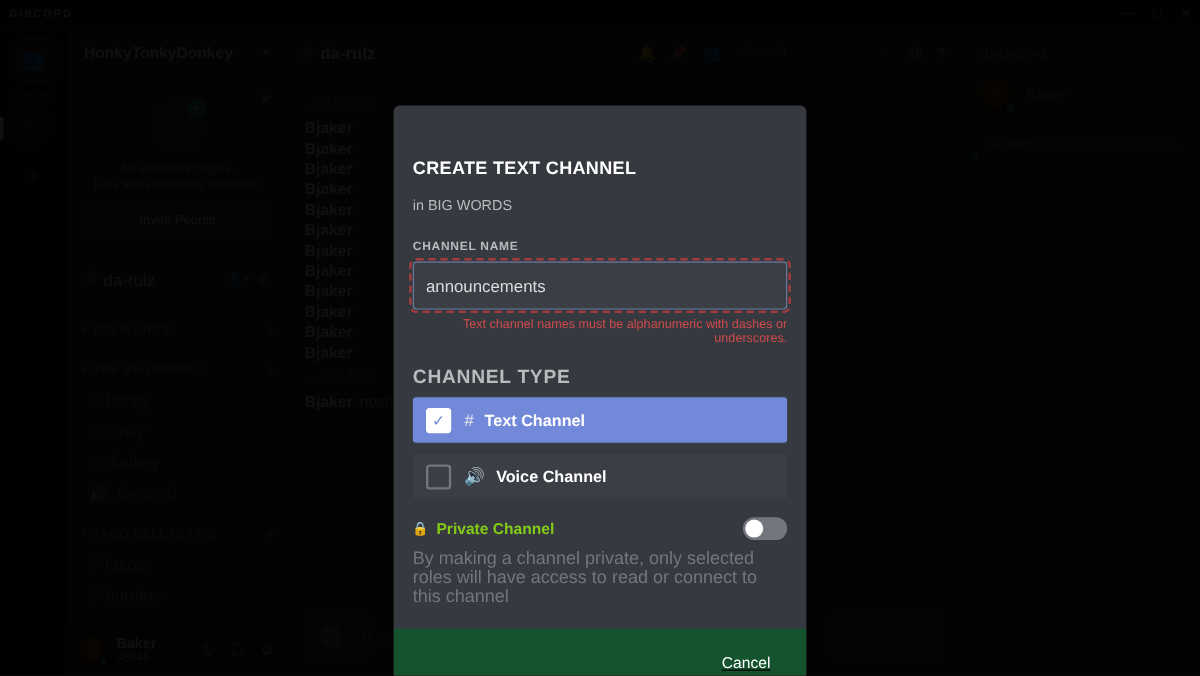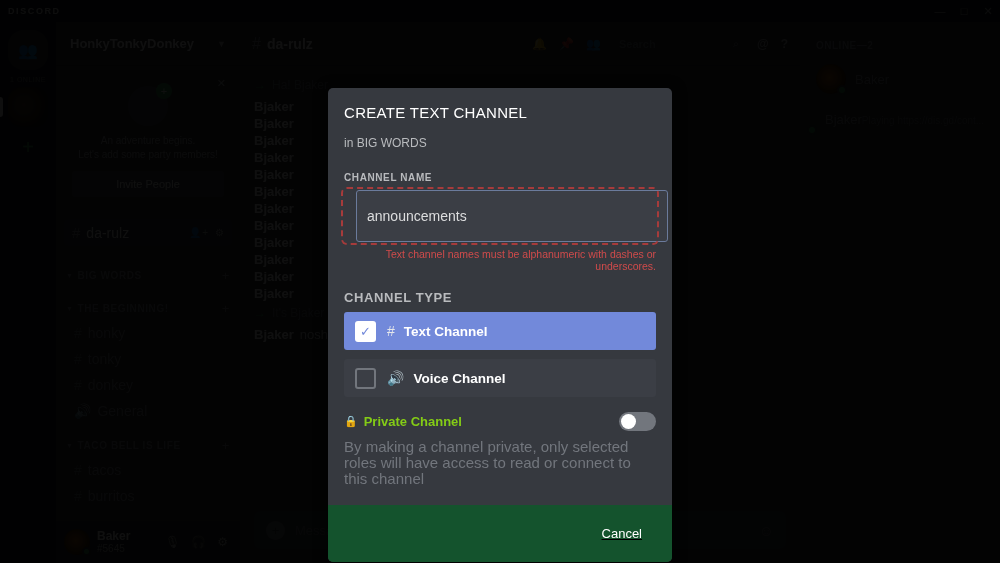--- a/index.html
+++ b/index.html
@@ -157,35 +157,35 @@
 
   
   .scrim { position: absolute; inset: 0; background: rgba(0,0,0,0.62); }
   .modal {
     position: absolute; left: 328px; top: 88px; width: 344px;
     border-radius: 5px; overflow: hidden;
     box-shadow: 0 2px 14px rgba(0,0,0,.6);
     background: #36393f;
   }
   .m-body { padding: 16px 16px 18px; }
-  .m-title { color: #fff; font-size: 15px; font-weight: normal; letter-spacing: .3px; }
+  .m-title { color: #fff; font-size: 15px; font-weight: bold; letter-spacing: .3px; margin-top: 28px; }
   .m-sublabel { color: #b9bbbe; font-size: 12px; margin-top: 15px; }
   .f-label {
     color: #b9bbbe; font-size: 10px; font-weight: bold;
     letter-spacing: .6px; margin: 22px 0 7px;
   }
   .input-wrap { outline: 2px dashed #a63b3b; outline-offset: 1px; border-radius: 3px; }
   .name-input {
-    width: 100%; height: 52px; background: #3b3e45; border: 1px solid #6b7b9c;
+    width: 100%; height: 40px; background: #3b3e45; border: 1px solid #6b7b9c;
     border-radius: 3px; color: #dcddde; font-size: 14px; padding: 0 10px;
-    font-family: "Liberation Sans", sans-serif; outline: none; margin-left: 12px;
+    font-family: "Liberation Sans", sans-serif; outline: none;
   }
   .err { color: #d04b4b; font-size: 10.5px; margin-top: 6px; text-align: right; }
   .type-label {
-    color: #b9bbbe; font-size: 13px; font-weight: bold;
+    color: #b9bbbe; font-size: 16px; font-weight: bold;
     letter-spacing: .6px; margin: 18px 0 7px;
   }
   .type-row {
     display: flex; align-items: center; height: 38px; border-radius: 3px;
     padding: 0 11px; margin-bottom: 9px;
   }
   .type-row.sel { background: #7289da; }
   .type-row.unsel { background: #3b3e45; }
   .cb { width: 21px; height: 21px; border-radius: 3px; margin-right: 11px;
         display: flex; align-items: center; justify-content: center; }

